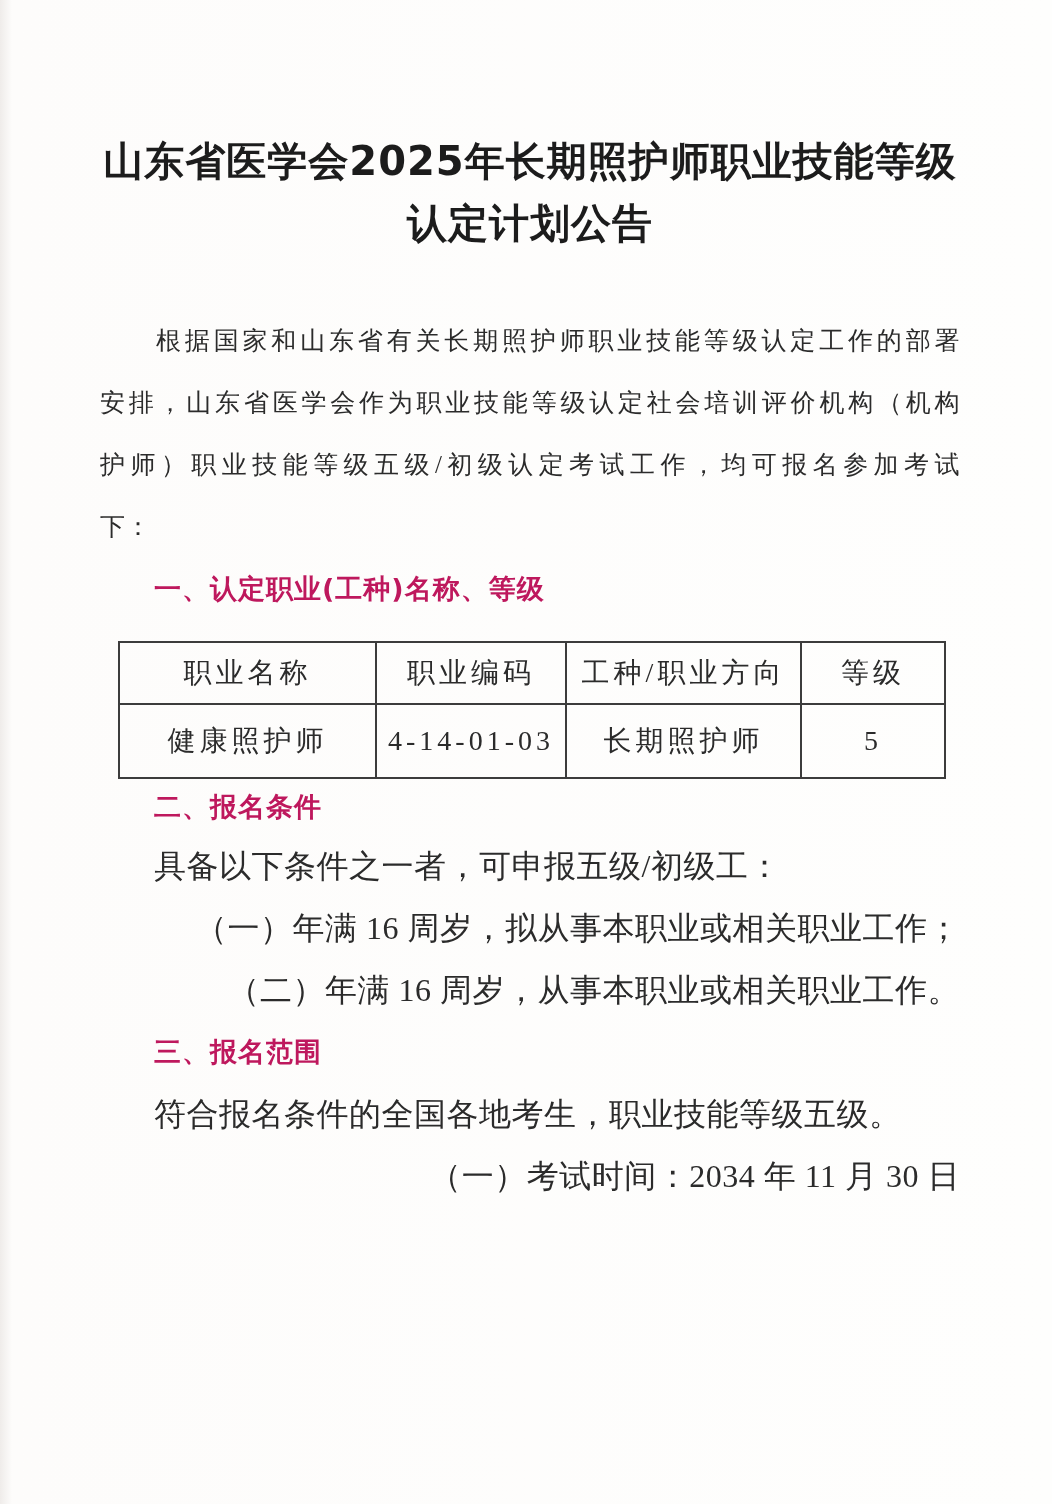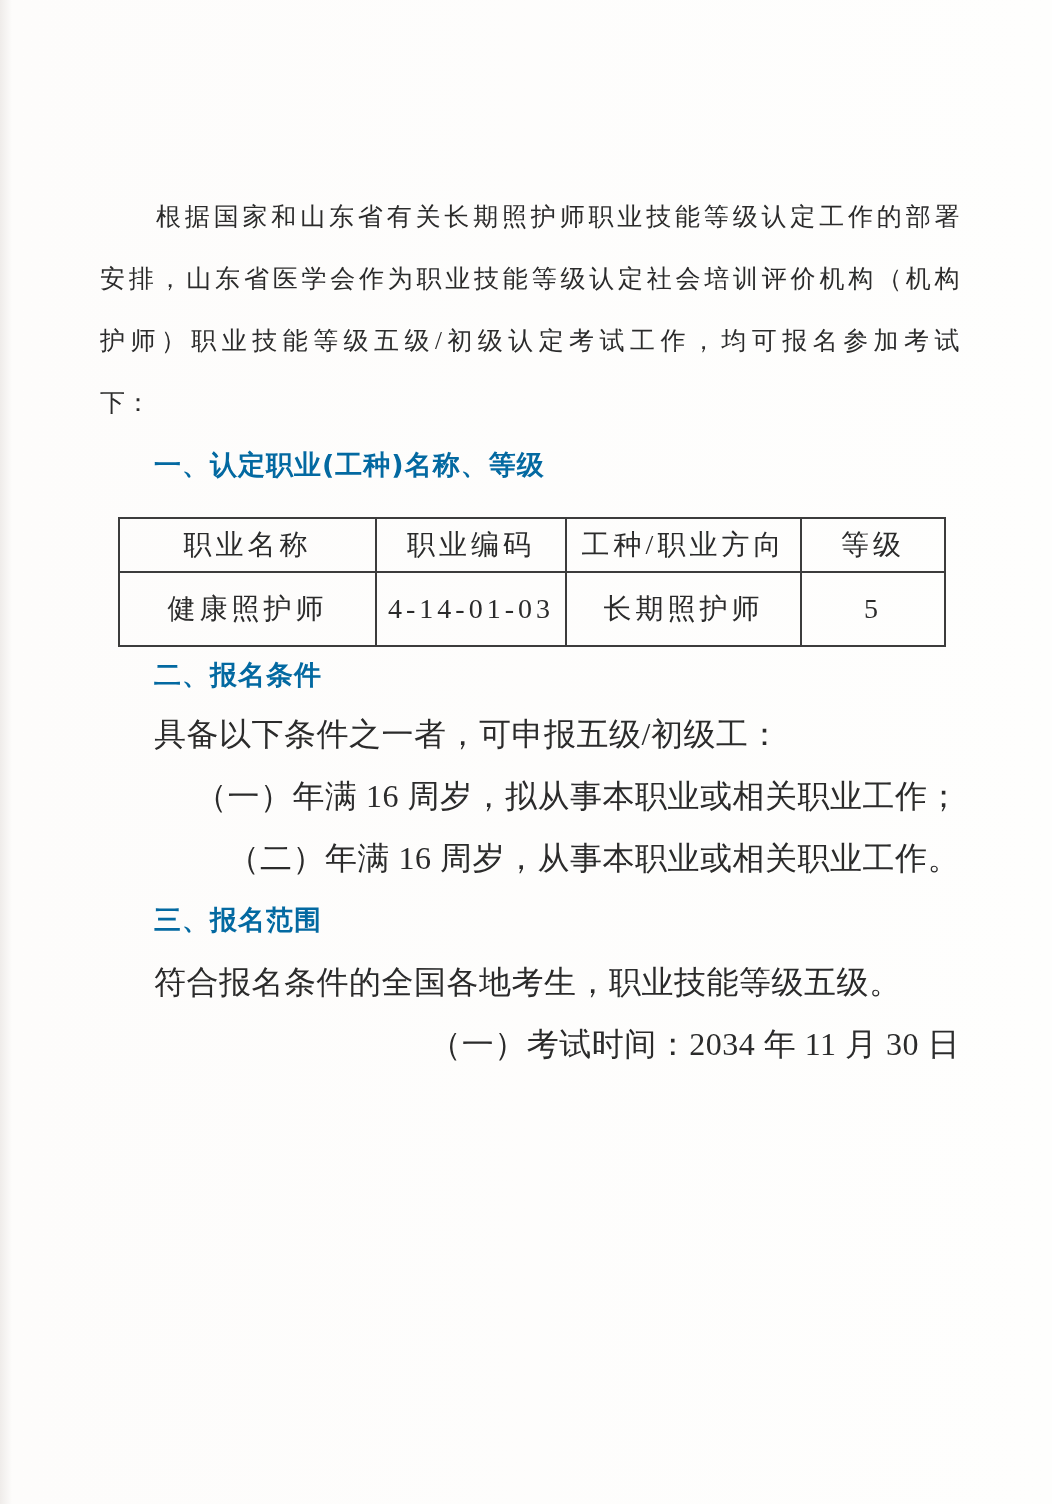--- a/index.html
+++ b/index.html
@@ -55,59 +55,63 @@
     color: #2b2b2b;
     letter-spacing: 0.5px;
   }
   .indent { padding-left: 54px; }
   .indent-item { padding-left: 40px; text-align: right; }
 
   .sec-heading {
     font-family: "DejaVu Sans", "Liberation Sans", sans-serif;
     font-weight: 700;
     font-size: 27px;
-    color: #0369a1;
+    color: #be185d;
     letter-spacing: 1px;
   }
   .sec-heading.tight { line-height: 56px; height: 56px; }
 
   
   .cert-table {
     border-collapse: collapse;
     margin: 21px 0 0 18px;
     table-layout: fixed;
   }
   .cert-table th, .cert-table td {
     border: 2px solid #3c3c3c;
     text-align: center;
     vertical-align: middle;
     font-weight: 400;
     color: #2b2b2b;
   }
   .cert-table th {
-    height: 54px;
+    height: 62px;
     font-size: 28px;
     font-family: "Liberation Serif", "DejaVu Serif", serif;
     letter-spacing: 4px;
   }
   .cert-table td {
     height: 74px;
     font-size: 28px;
     letter-spacing: 4px;
   }
   .col-name   { width: 257px; }
   .col-code   { width: 190px; }
   .col-dir    { width: 235px; }
   .col-level  { width: 144px; }
 </style>
 </head>
 <body>
 
 <div class="doc">
 
+  <div class="doc-title">
+    <div>山东省医学会2025年长期照护师职业技能等级</div>
+    <div>认定计划公告</div>
+  </div>
 
   <div class="intro">
     <div class="intro-line fill first">根据国家和山东省有关长期照护师职业技能等级认定工作的部署</div>
     <div class="intro-line fill">安排，山东省医学会作为职业技能等级认定社会培训评价机构（机构</div>
     <div class="intro-line fill">护师）职业技能等级五级/初级认定考试工作，均可报名参加考试</div>
     <div class="intro-line">下：</div>
   </div>
 
   <div class="doc-line sec-heading indent">一、认定职业(工种)名称、等级</div>
 

